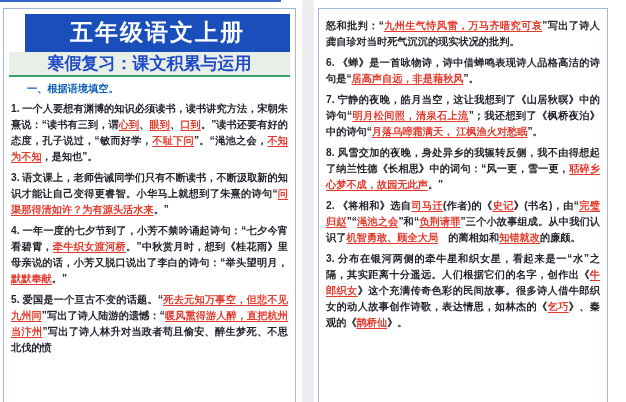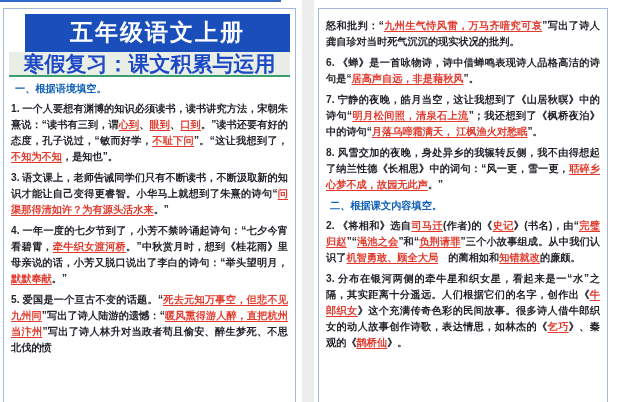--- a/index.html
+++ b/index.html
@@ -16,58 +16,57 @@
   .page-left{left:3px;width:293px;}
   .page-right{left:318px;width:290px;}
   .banner{
     margin:5px 5px 0 21px;height:38px;line-height:38px;background:var(--banner,#1a4fbb);
     color:#ffffff;text-align:center;font-weight:bold;font-size:23px;letter-spacing:2px;
     font-family:"Liberation Serif","DejaVu Serif",serif;
   }
   .subbar{
     margin:0 5px;height:23px;line-height:23px;background:var(--subbar,#e9efe7);
     border-bottom:2px solid var(--greenline,#3aa06d);
-    text-align:center;color:var(--subtitle,#1d49c9);font-weight:bold;font-size:21px;
+    text-align:center;color:var(--subtitle,#1d49c9);font-weight:bold;font-size:17px;
   }
   .body{
     margin:4px 7px 0 7px;font-size:10.2px;line-height:16px;color:var(--bodytext,#24242c);
     font-weight:bold;text-align:justify;
   }
   .body-right{margin-top:9px;}
-  .sec-heading{color:var(--heading,#1060b8);margin:1px 0 4px 4px;}
+  .sec-heading{color:var(--heading,#1060b8);margin:1px 0 4px 16px;}
   .para{margin:0 0 5px 0;}
   .ans{color:var(--answer,#e23b2e);text-decoration:underline;text-underline-offset:2px;}
 </style>
 </head>
 <body>
 
 <div class="screen">
   <div class="topline"></div>
   <div class="page-gap"></div>
 
   <div class="page page-left">
     <div class="banner">
       <span>五年级语文上册</span>
     </div>
     <div class="subbar">
       <span>寒假复习：课文积累与运用</span>
     </div>
     <div class="body">
         <div class="sec-heading">一、根据语境填空。</div>
-        <div class="para"><span>1. 一个人要想有渊博的知识必须读书，读书讲究方法，宋朝朱熹说：“读书有三到，谓</span><span class="ans">心到</span><span>、</span><span class="ans">眼到</span><span>、</span><span class="ans">口到</span><span>。”读书还要有好的态度，孔子说过，“敏而好学，</span><span class="ans">不耻下问</span><span>”。“这让我想到了，</span><span class="ans">不知为不知</span><span>，是知也”。</span></div>
+        <div class="para"><span>1. 一个人要想有渊博的知识必须读书，读书讲究方法，宋朝朱熹说：“读书有三到，谓</span><span class="ans">心到</span><span>、</span><span class="ans">眼到</span><span>、</span><span class="ans">口到</span><span>。”读书还要有好的态度，孔子说过，“敏而好学，</span><span class="ans">不耻下问</span><span>”。“渑池之会，</span><span class="ans">不知为不知</span><span>，是知也”。</span></div>
         <div class="para"><span>3. 语文课上，老师告诫同学们只有不断读书，不断汲取新的知识才能让自己变得更睿智。小华马上就想到了朱熹的诗句“</span><span class="ans">问渠那得清如许？为有源头活水来</span><span>。”</span></div>
         <div class="para"><span>4. 一年一度的七夕节到了，小芳不禁吟诵起诗句：“七夕今宵看碧霄，</span><span class="ans">牵牛织女渡河桥</span><span>。”中秋赏月时，想到《桂花雨》里母亲说的话，小芳又脱口说出了李白的诗句：“举头望明月，</span><span class="ans">默默奉献</span><span>。”</span></div>
         <div class="para"><span>5. 爱国是一个亘古不变的话题。“</span><span class="ans">死去元知万事空，但悲不见九州同</span><span>”写出了诗人陆游的遗憾：“</span><span class="ans">暖风熏得游人醉，直把杭州当汴州</span><span>”写出了诗人林升对当政者苟且偷安、醉生梦死、不思北伐的愤</span></div>
       </div>
   </div>
 
   <div class="page page-right">
     <div class="body body-right">
         <div class="para"><span>怒和批判：“</span><span class="ans">九州生气恃风雷，万马齐喑究可哀</span><span>”写出了诗人龚自珍对当时死气沉沉的现实状况的批判。</span></div>
         <div class="para"><span>6. 《蝉》是一首咏物诗，诗中借蝉鸣表现诗人品格高洁的诗句是“</span><span class="ans">居高声自远，非是藉秋风</span><span>”。</span></div>
         <div class="para"><span>7. 宁静的夜晚，皓月当空，这让我想到了《山居秋暝》中的诗句“</span><span class="ans">明月松间照，清泉石上流</span><span>”；我还想到了《枫桥夜泊》中的诗句“</span><span class="ans">月落乌啼霜满天， 江枫渔火对愁眠</span><span>”。</span></div>
         <div class="para"><span>8. 风雪交加的夜晚，身处异乡的我辗转反侧，我不由得想起了纳兰性德《长相思》中的词句：“风一更，雪一更，</span><span class="ans">聒碎乡心梦不成，故园无此声</span><span>。”</span></div>
-        <div class="sec-heading">二、根据课文内容填空。</div>
         <div class="para"><span>2. 《将相和》选自</span><span class="ans">司马迁</span><span>(作者)的《</span><span class="ans">史记</span><span>》(书名)，由“</span><span class="ans">完璧归赵</span><span>”“</span><span class="ans">渑池之会</span><span>”和“</span><span class="ans">负荆请罪</span><span>”三个小故事组成。从中我们认识了</span><span class="ans">机智勇敢、顾全大局</span><span>　的蔺相如和</span><span class="ans">知错就改</span><span>的廉颇。</span></div>
         <div class="para"><span>3. 分布在银河两侧的牵牛星和织女星，看起来是一“水”之隔，其实距离十分遥远。人们根据它们的名字，创作出《</span><span class="ans">牛郎织女</span><span>》这个充满传奇色彩的民间故事。很多诗人借牛郎织女的动人故事创作诗歌，表达情思，如林杰的《</span><span class="ans">乞巧</span><span>》、秦观的《</span><span class="ans">鹊桥仙</span><span>》。</span></div>
       </div>
   </div>
 </div>
 
 </body></html>

